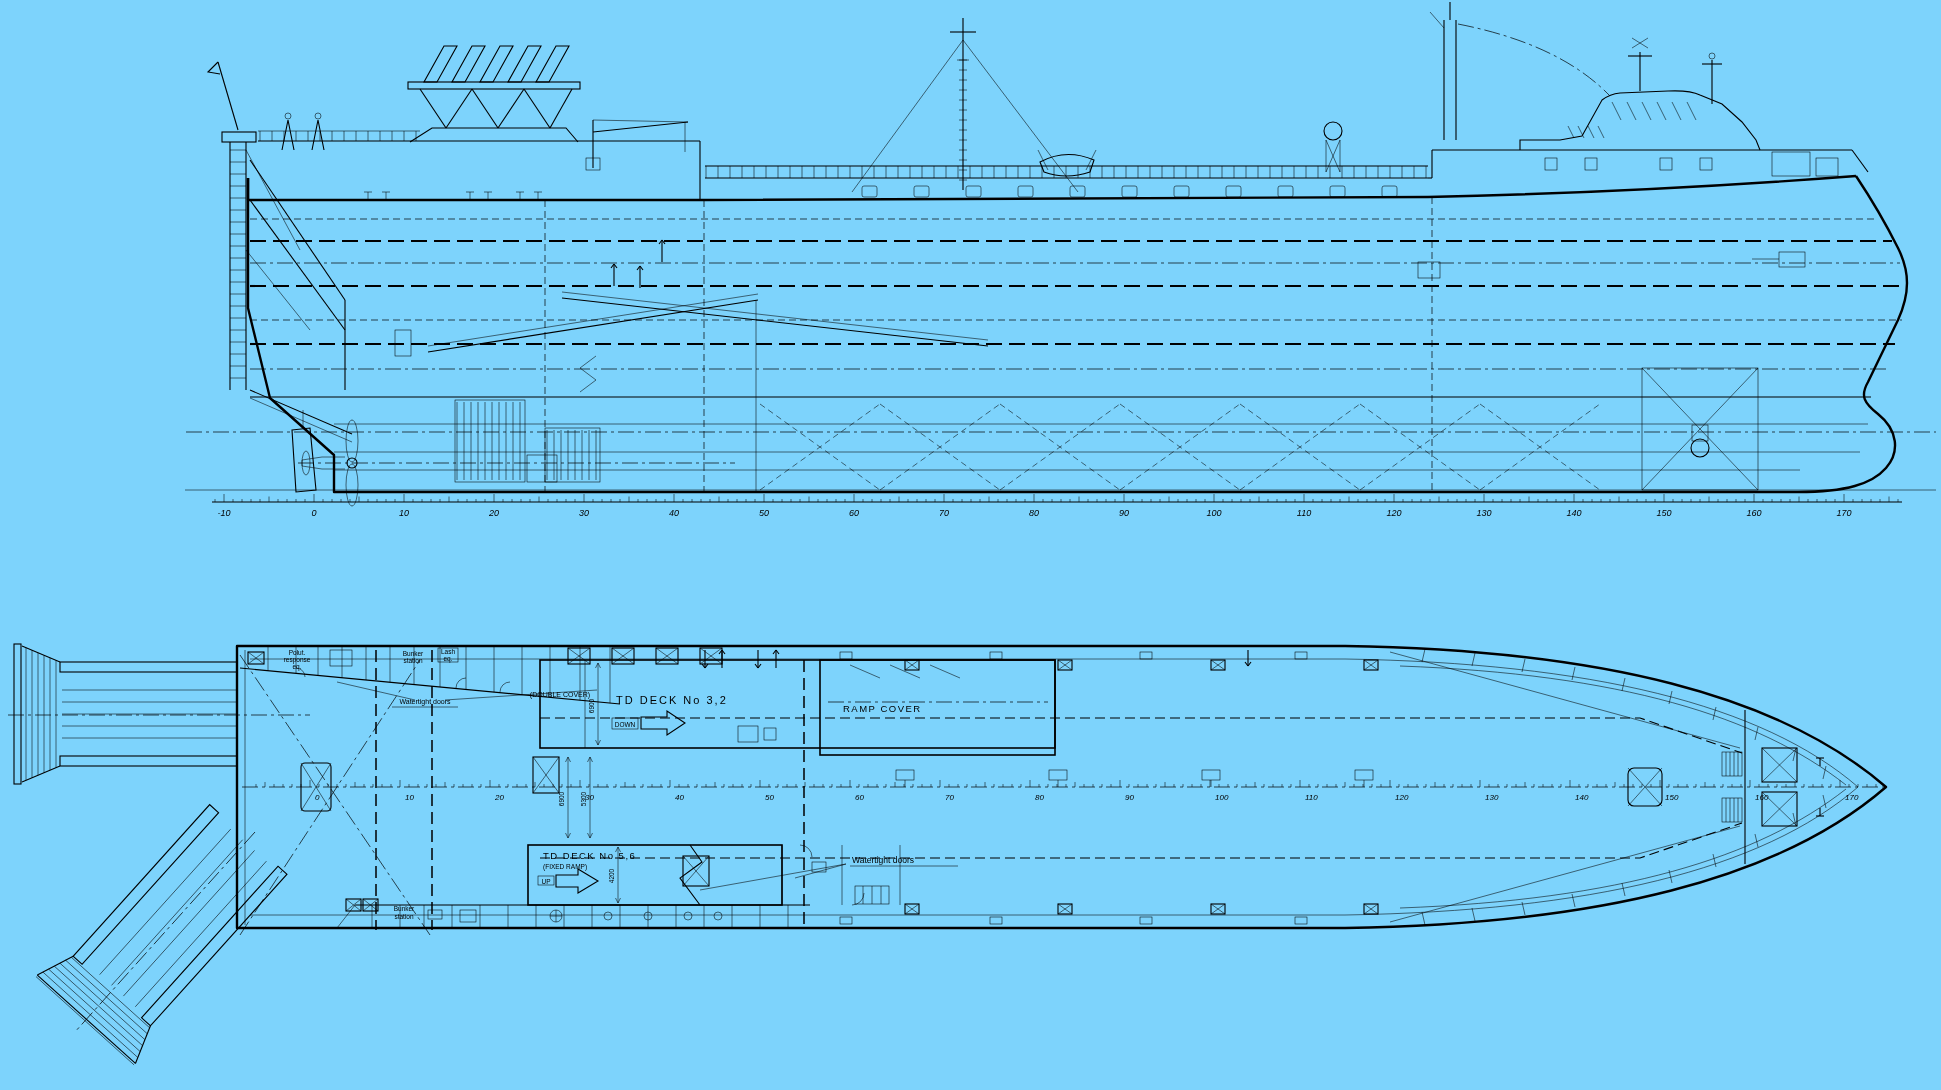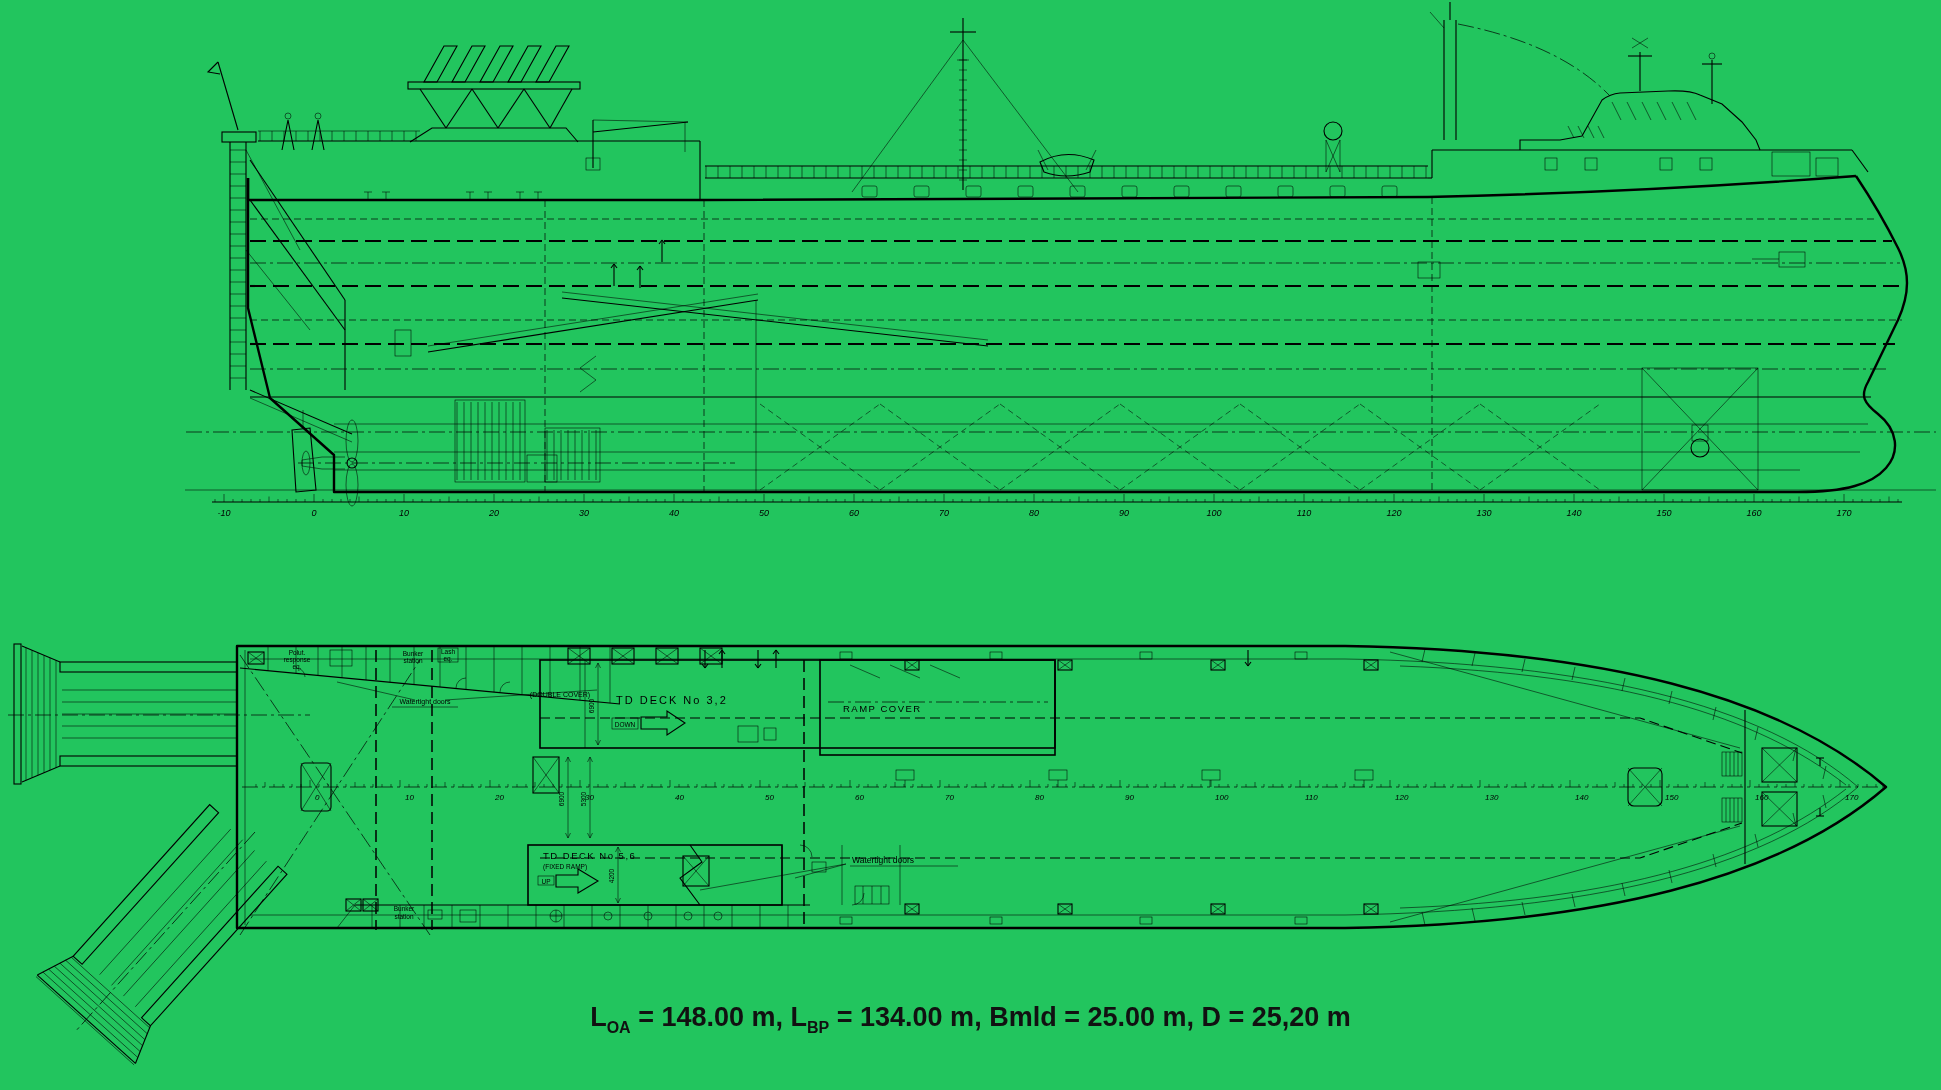--- a/index.html
+++ b/index.html
@@ -1,16 +1,16 @@
 <!DOCTYPE html>
 <html><head>
 <meta charset="utf-8">
 <style>
   html,body{margin:0;padding:0;background:#fff;}
-  .stage{position:relative;width:1941px;height:1090px;background:#22c55e;overflow:hidden;
+  .stage{position:relative;width:1941px;height:1090px;background:#7dd3fc;overflow:hidden;
          font-family:"Liberation Sans",sans-serif;}
   svg{position:absolute;left:0;top:0;}
   
   .o  {stroke:#000;stroke-width:2.4;fill:none;stroke-linejoin:round;}
   .l  {stroke:#000;stroke-width:1.1;fill:none;}
   .t  {stroke:#000;stroke-width:0.55;fill:none;}
   .bd {stroke:#000;stroke-width:2.1;fill:none;stroke-dasharray:16 7;}
   .bdv{stroke:#000;stroke-width:1.5;fill:none;stroke-dasharray:12 6;}
   .dsh{stroke:#000;stroke-width:0.7;fill:none;stroke-dasharray:7 4;}
   .cl {stroke:#000;stroke-width:0.7;fill:none;stroke-dasharray:16 4 3 4;}
@@ -1148,16 +1148,13 @@
     <text class="lb4" x="404" y="911" text-anchor="middle">Bunker</text>
     <text class="lb4" x="404" y="919" text-anchor="middle">station</text>
 
     <text class="lb4" x="594" y="706" text-anchor="middle" transform="rotate(-90 594 706)">6900</text>
     <text class="lb4" x="564" y="799" text-anchor="middle" transform="rotate(-90 564 799)">6900</text>
     <text class="lb4" x="586" y="799" text-anchor="middle" transform="rotate(-90 586 799)">5300</text>
     <text class="lb4" x="614" y="876" text-anchor="middle" transform="rotate(-90 614 876)">4200</text>
   </g>
 </svg>
 
-<div class="caption">
-  <span>L</span><sub>OA</sub><span> = 148.00 m, </span><span>L</span><sub>BP</sub><span> = 134.00 m, Bmld = 25.00 m, D = 25,20 m</span>
 </div>
-</div>
 
 </body></html>

